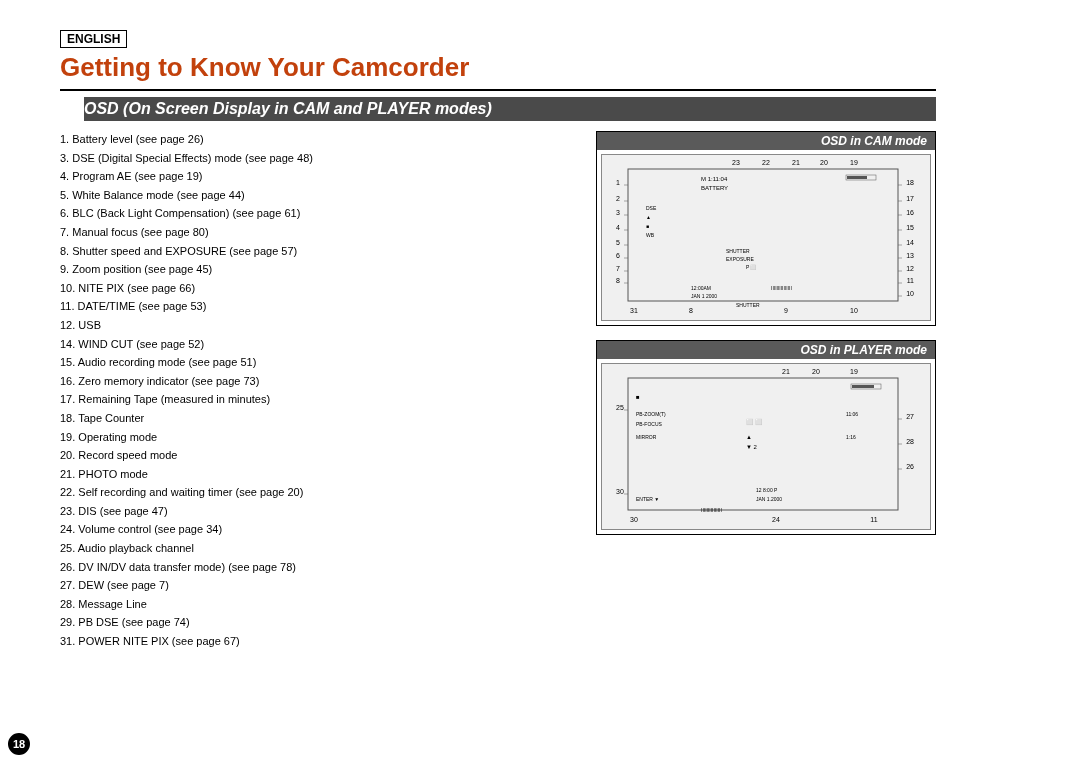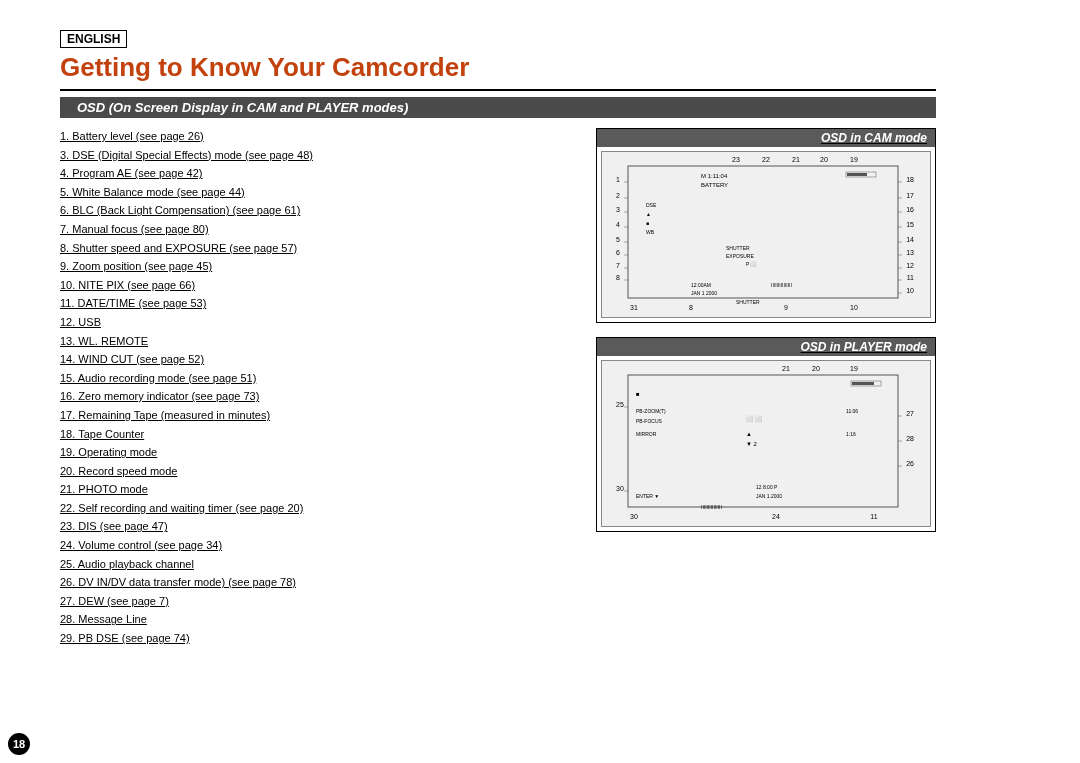--- a/index.html
+++ b/index.html
@@ -33,29 +33,29 @@
       color: #c2410c;
       margin-bottom: 6px;
       border-bottom: 2px solid #000;
       padding-bottom: 6px;
     }
     .section-header {
       background: #4a4a4a;
       color: #fff;
       font-style: italic;
       font-weight: bold;
-      font-size: 13px;
-      padding: 3px 17px;
+      font-size: 16px;
+      padding: 3px 0;
       margin-bottom: 10px;
+      margin-left: 24px;
     }
     .content-area {
       display: flex;
       gap: 20px;
       margin-top: 8px;
-      text-decoration: underline;
     }
     .left-col {
       flex: 1;
       font-size: 11px;
       line-height: 1.6;
     }
     .left-col ol {
       list-style: none;
       padding: 0;
     }
@@ -121,46 +121,46 @@
   <h1 class="page-title">Getting to Know Your Camcorder</h1>
 
   <div class="section-header">OSD (On Screen Display in CAM and PLAYER modes)</div>
 
   <div class="content-area">
 
     <div class="left-col">
       <ol id="osd-list">
           <li>1.  Battery level (see page 26)</li>
           <li>3.  DSE (Digital Special Effects) mode (see page 48)</li>
-          <li>4.  Program AE (see page 42)</li>
+          <li>4.  Program AE (see page 19)</li>
           <li>5.  White Balance mode (see page 44)</li>
           <li>6.  BLC (Back Light Compensation) (see page 61)</li>
           <li>7.  Manual focus (see page 80)</li>
           <li>8.  Shutter speed and EXPOSURE (see page 57)</li>
           <li>9.  Zoom position (see page 45)</li>
           <li>10. NITE PIX (see page 66)</li>
           <li>11. DATE/TIME (see page 53)</li>
           <li>12. USB</li>
-          <li>13. WL. REMOTE</li>
           <li>14. WIND CUT (see page 52)</li>
           <li>15. Audio recording mode (see page 51)</li>
           <li>16. Zero memory indicator (see page 73)</li>
           <li>17. Remaining Tape (measured in minutes)</li>
           <li>18. Tape Counter</li>
           <li>19. Operating mode</li>
           <li>20. Record speed mode</li>
           <li>21. PHOTO mode</li>
           <li>22. Self recording and waiting timer (see page 20)</li>
           <li>23. DIS (see page 47)</li>
           <li>24. Volume control (see page 34)</li>
           <li>25. Audio playback channel</li>
           <li>26. DV IN/DV data transfer mode) (see page 78)</li>
           <li>27. DEW (see page 7)</li>
           <li>28. Message Line</li>
           <li>29. PB DSE (see page 74)</li>
+          <li>31. POWER NITE PIX (see page 67)</li>
         </ol>
     </div>
 
     <div class="right-col">
 
       <div class="osd-box">
         <div class="osd-box-title">OSD in CAM mode</div>
         <div class="osd-content">
           <div class="osd-inner">
             <svg width="100%" height="100%" viewBox="0 0 320 165" xmlns="http://www.w3.org/2000/svg" font-family="Arial" font-size="7">

